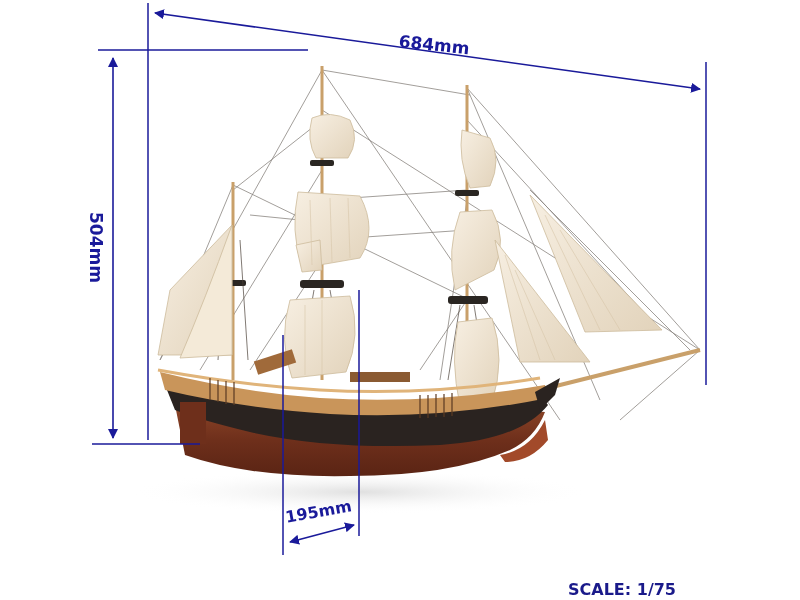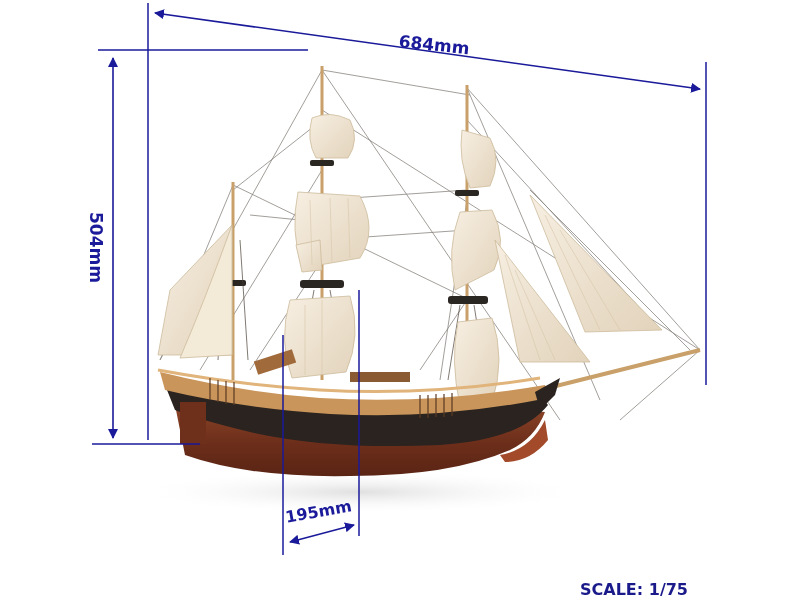--- a/index.html
+++ b/index.html
@@ -23,21 +23,21 @@
     }
     #label-height {
       left: 106px; top: 212px; font-size: 17px;
       transform: rotate(90deg); transform-origin: left top;
     }
     #label-beam {
       left: 284px; top: 508px; font-size: 16px;
       transform: rotate(-10deg); transform-origin: left top;
     }
     #label-scale {
-      left: 580px; top: 580px; font-size: 16px;
+      left: 568px; top: 580px; font-size: 16px;
       color: #1a1a8a;
     }
   </style>
 </head>
 <body>
 
 <div id="stage">
   <svg width="800" height="600" viewBox="0 0 800 600" xmlns="http://www.w3.org/2000/svg">
     <defs>
       <marker id="arrow" markerWidth="10" markerHeight="10" refX="9" refY="5" orient="auto-start-reverse" markerUnits="userSpaceOnUse">

